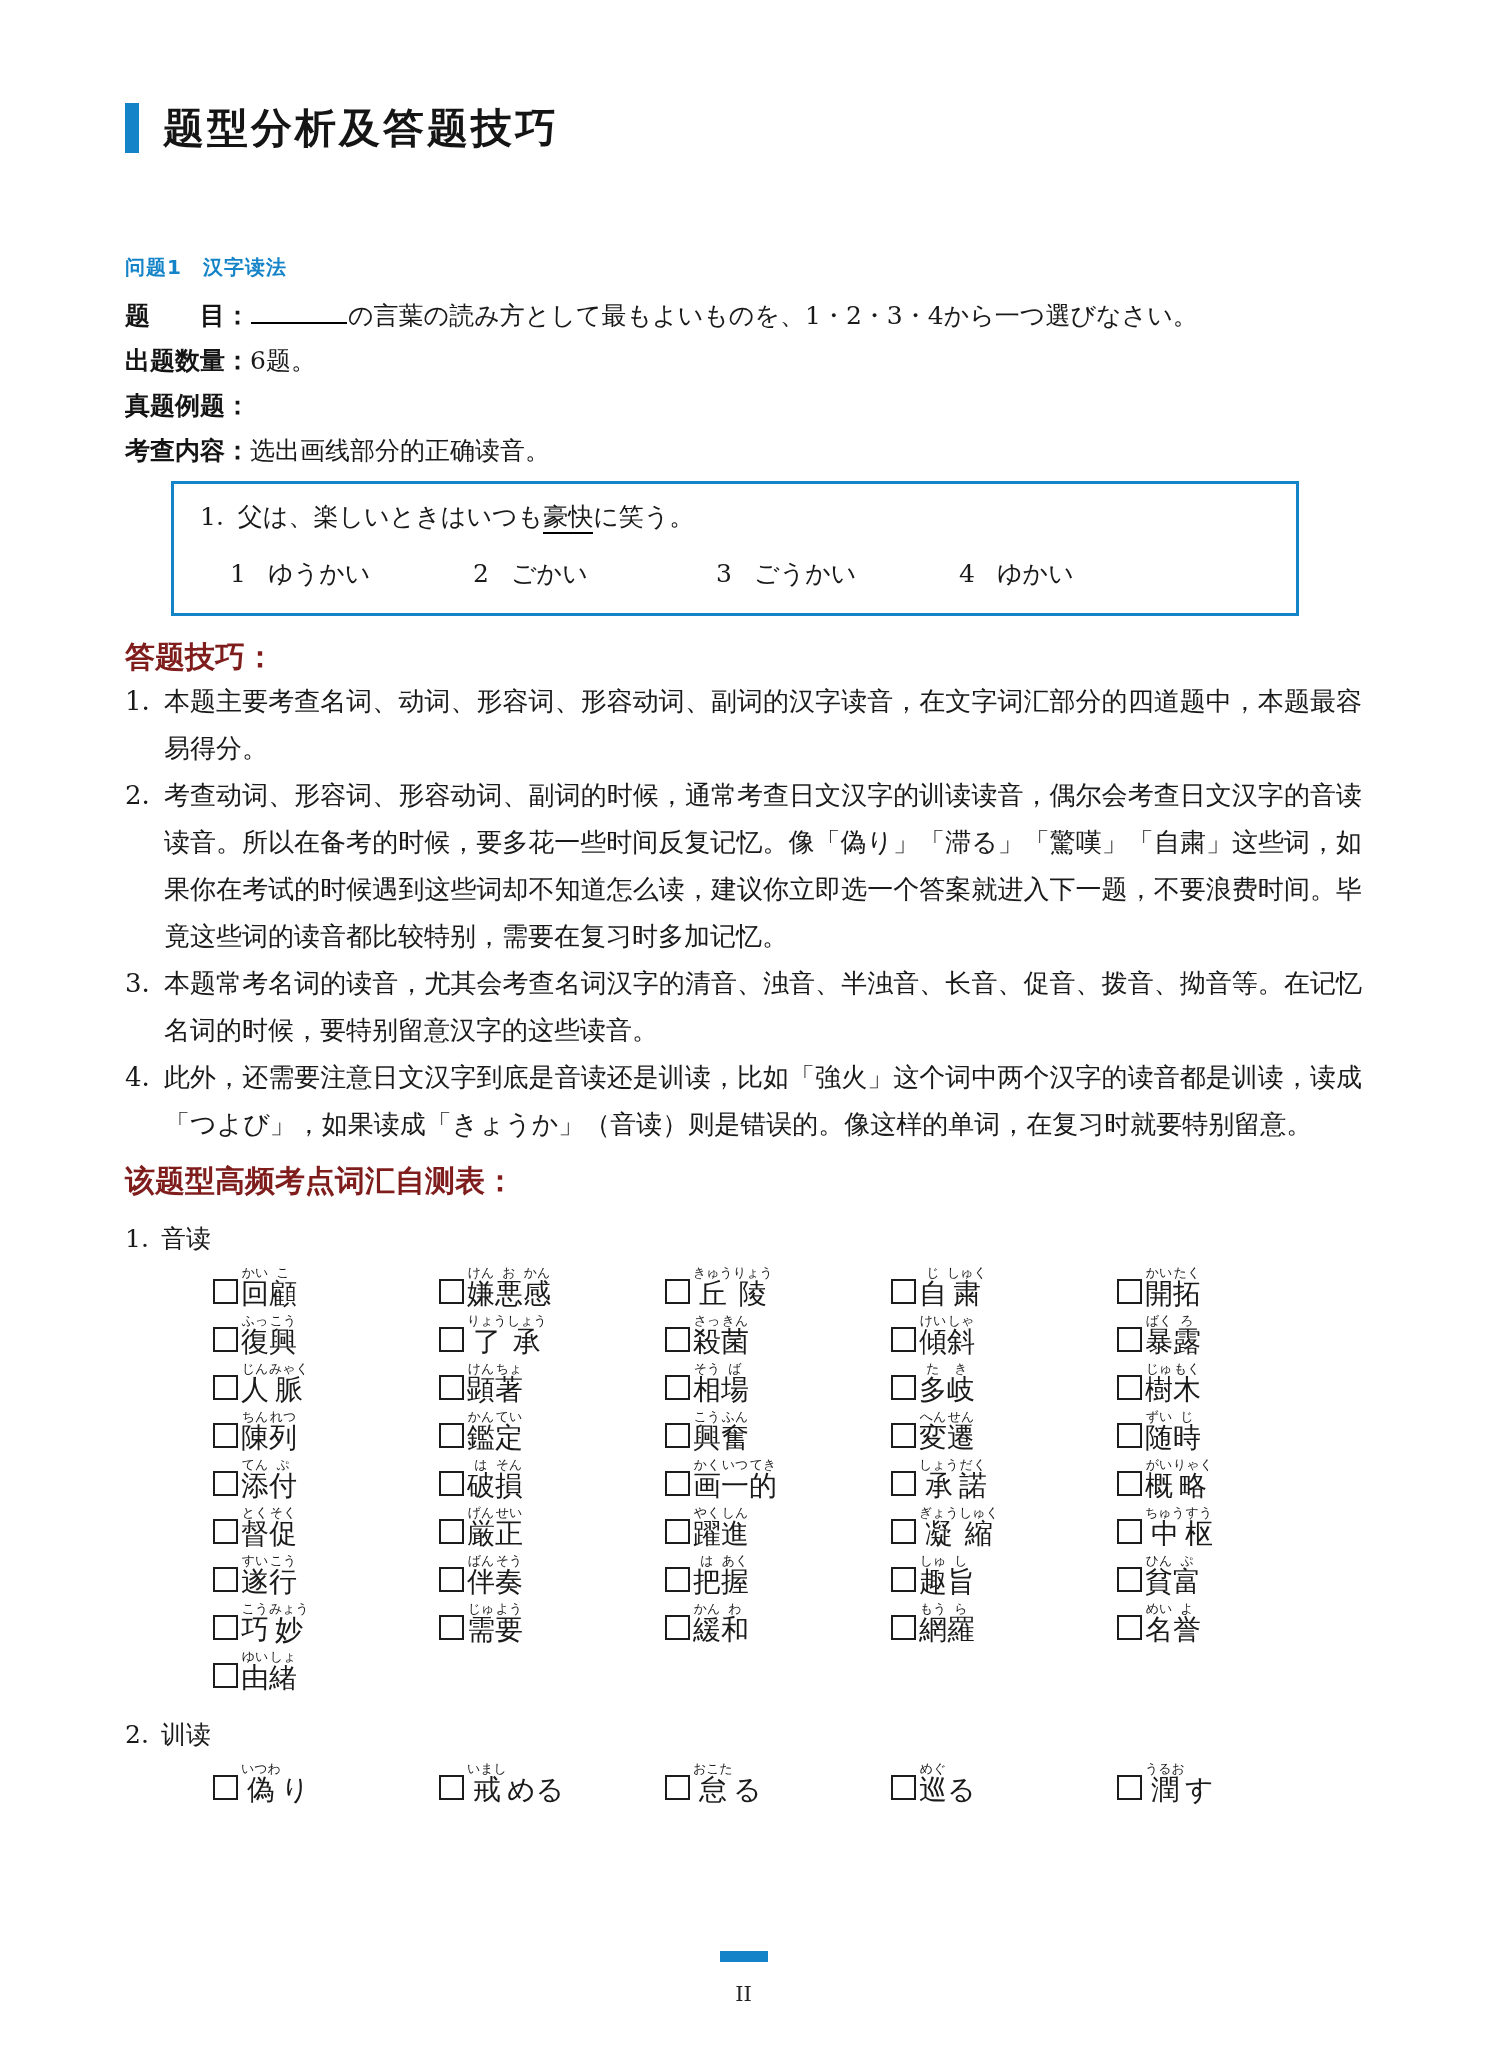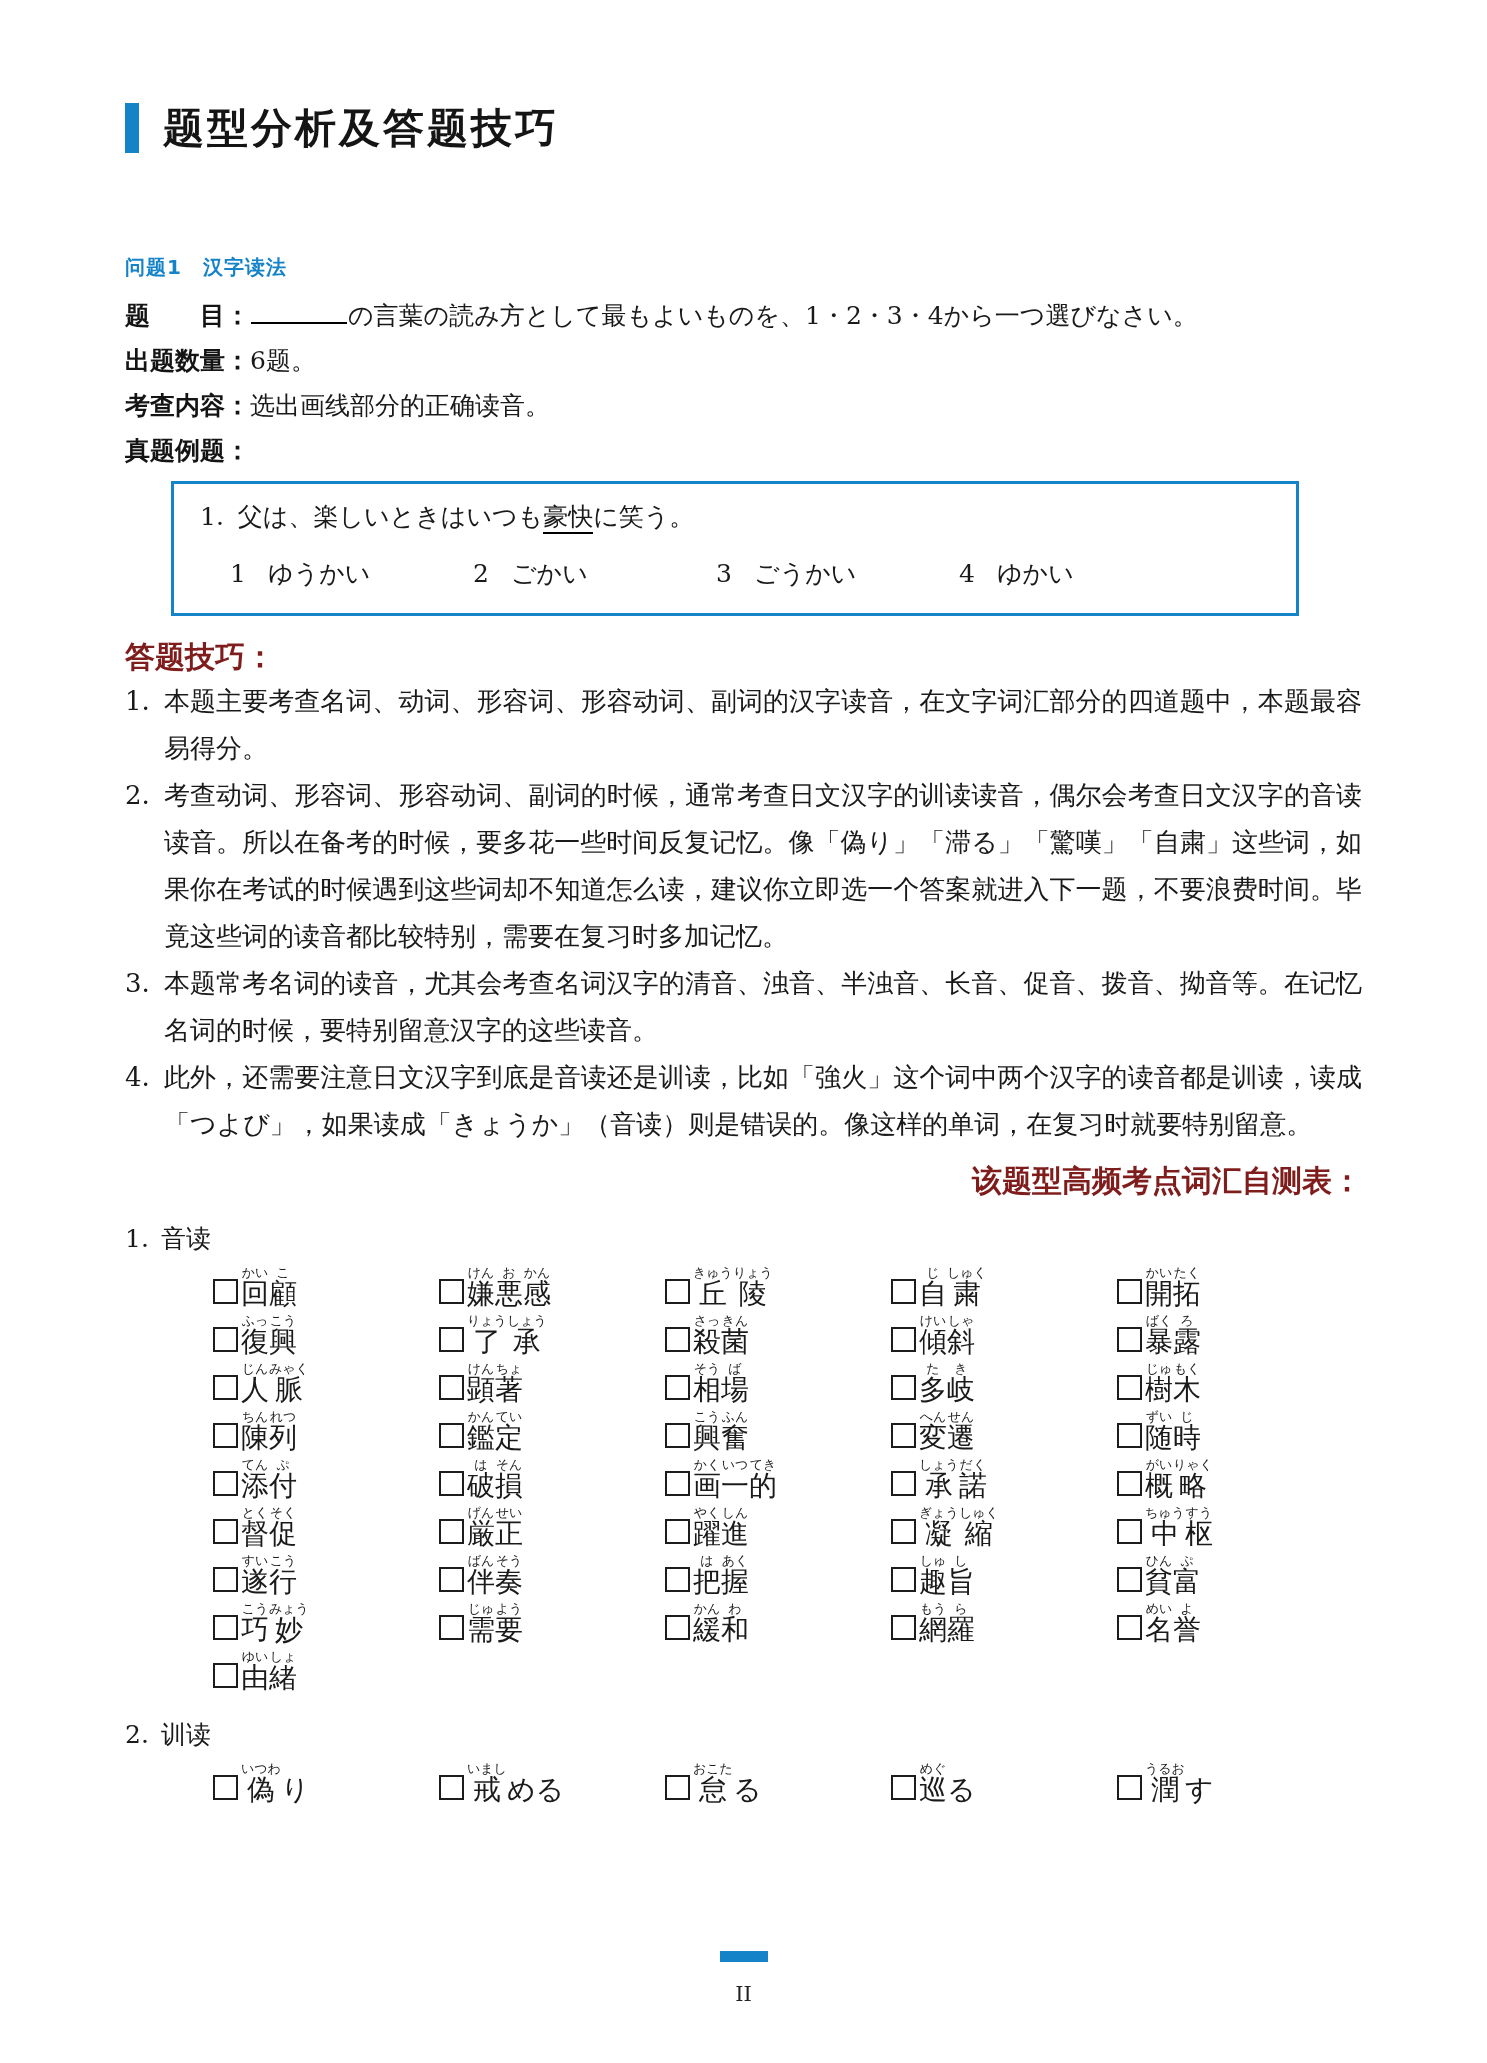--- a/index.html
+++ b/index.html
@@ -68,21 +68,21 @@
   .tips-heading{margin-top:26px;}
   .tips{margin-top:6px;}
   .tip{
     position:relative;padding-left:39px;
     font-size:26px;line-height:47px;
     text-align:justify;
   }
   .tip-num{position:absolute;left:0;top:0;}
 
   
-  .vocab-heading{margin-top:18px;text-align:right;}
+  .vocab-heading{margin-top:18px;}
   .vocab-group-label{margin-top:27px;font-size:25px;line-height:32px;}
   .vocab-group-label .gnum{display:inline-block;min-width:36px;}
   .word-grid{
     margin-top:5px;padding-left:88px;
     display:grid;grid-template-columns:repeat(5,226px);
     grid-auto-rows:48px;align-items:end;
   }
   .word{display:flex;align-items:flex-end;white-space:nowrap;}
   .checkbox{
     width:21px;height:21px;flex:none;
@@ -120,25 +120,25 @@
     <div class="meta">
       <div class="meta-row">
         <span class="meta-label">题　　目：</span>
         <span class="meta-value"><span class="blank"></span><span>の言葉の読み方として最もよいものを、1・2・3・4から一つ選びなさい。</span></span>
       </div>
       <div class="meta-row">
         <span class="meta-label">出题数量：</span>
         <span class="meta-value">6题。</span>
       </div>
       <div class="meta-row">
+        <span class="meta-label">真题例题：</span>
+      </div>
+      <div class="meta-row">
         <span class="meta-label">考查内容：</span>
         <span class="meta-value">选出画线部分的正确读音。</span>
-      </div>
-      <div class="meta-row">
-        <span class="meta-label">真题例题：</span>
       </div>
     </div>
 
     <div class="example-box">
       <div class="example-sentence">
         <span class="example-num">1.</span><span>父は、楽しいときはいつも</span><span class="u">豪快</span><span>に笑う。</span>
       </div>
       <div class="example-options">
         <span class="opt"><span class="n">1</span><span>ゆうかい</span></span>
         <span class="opt"><span class="n">2</span><span>ごかい</span></span>

